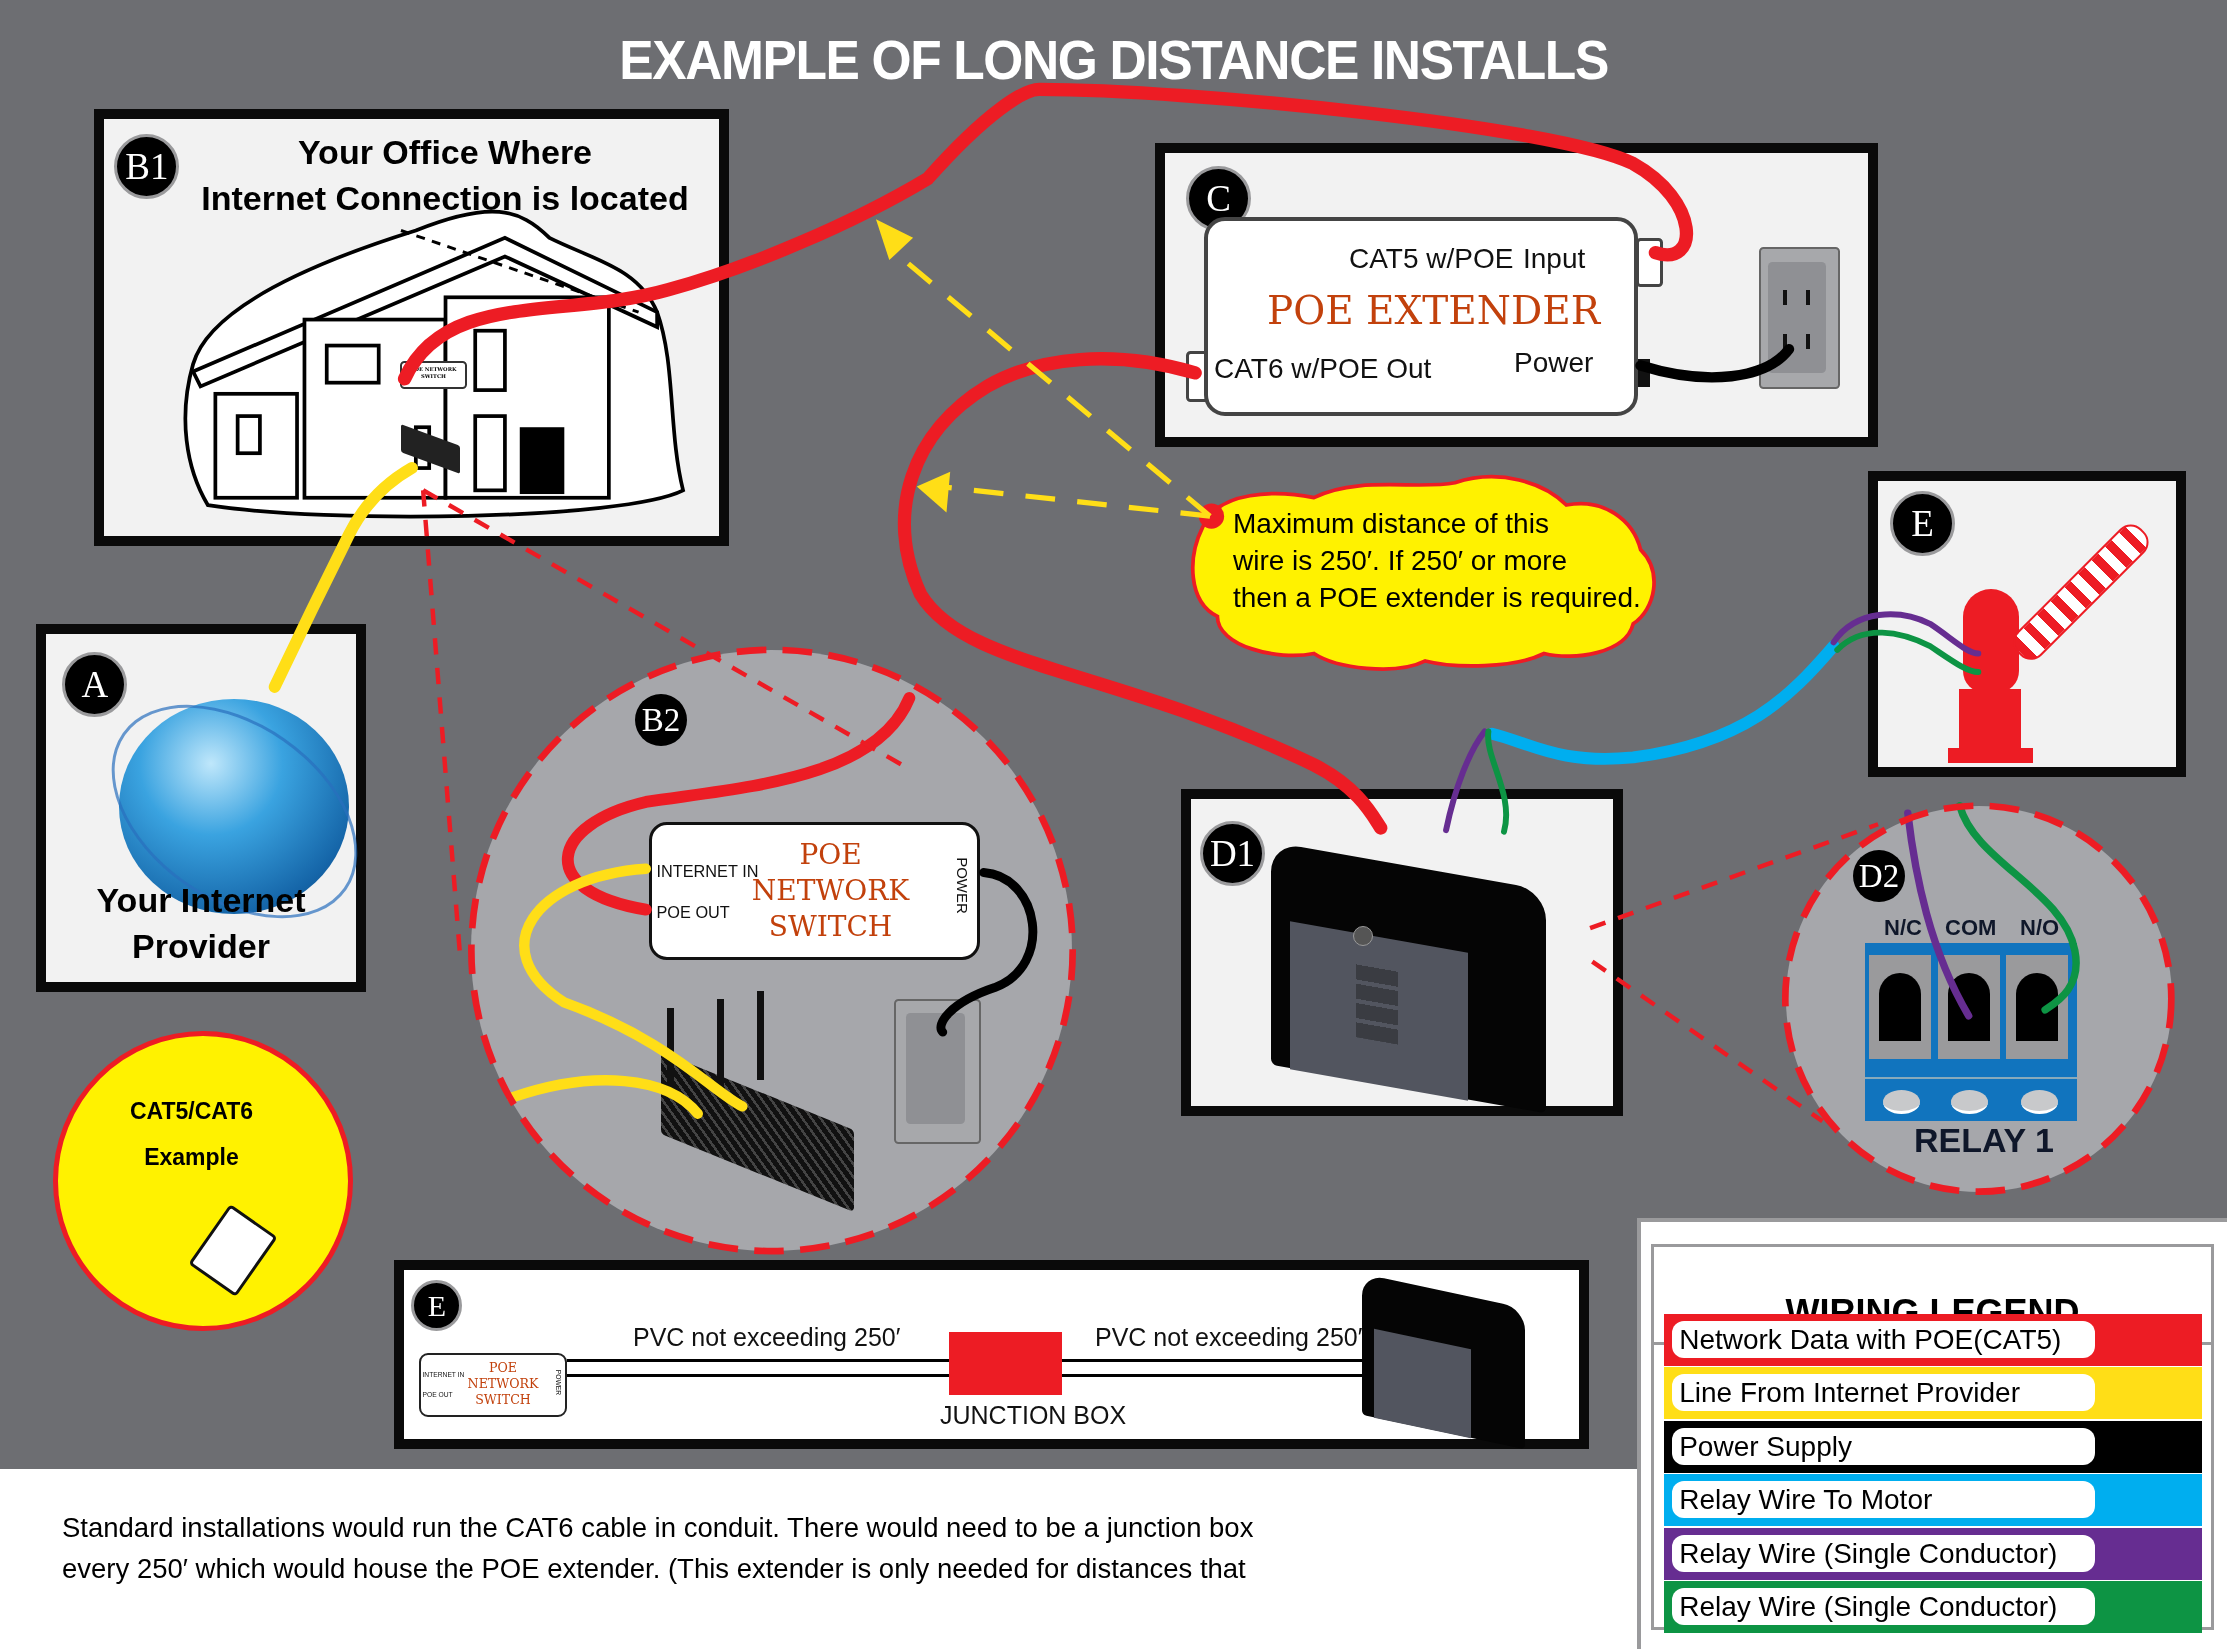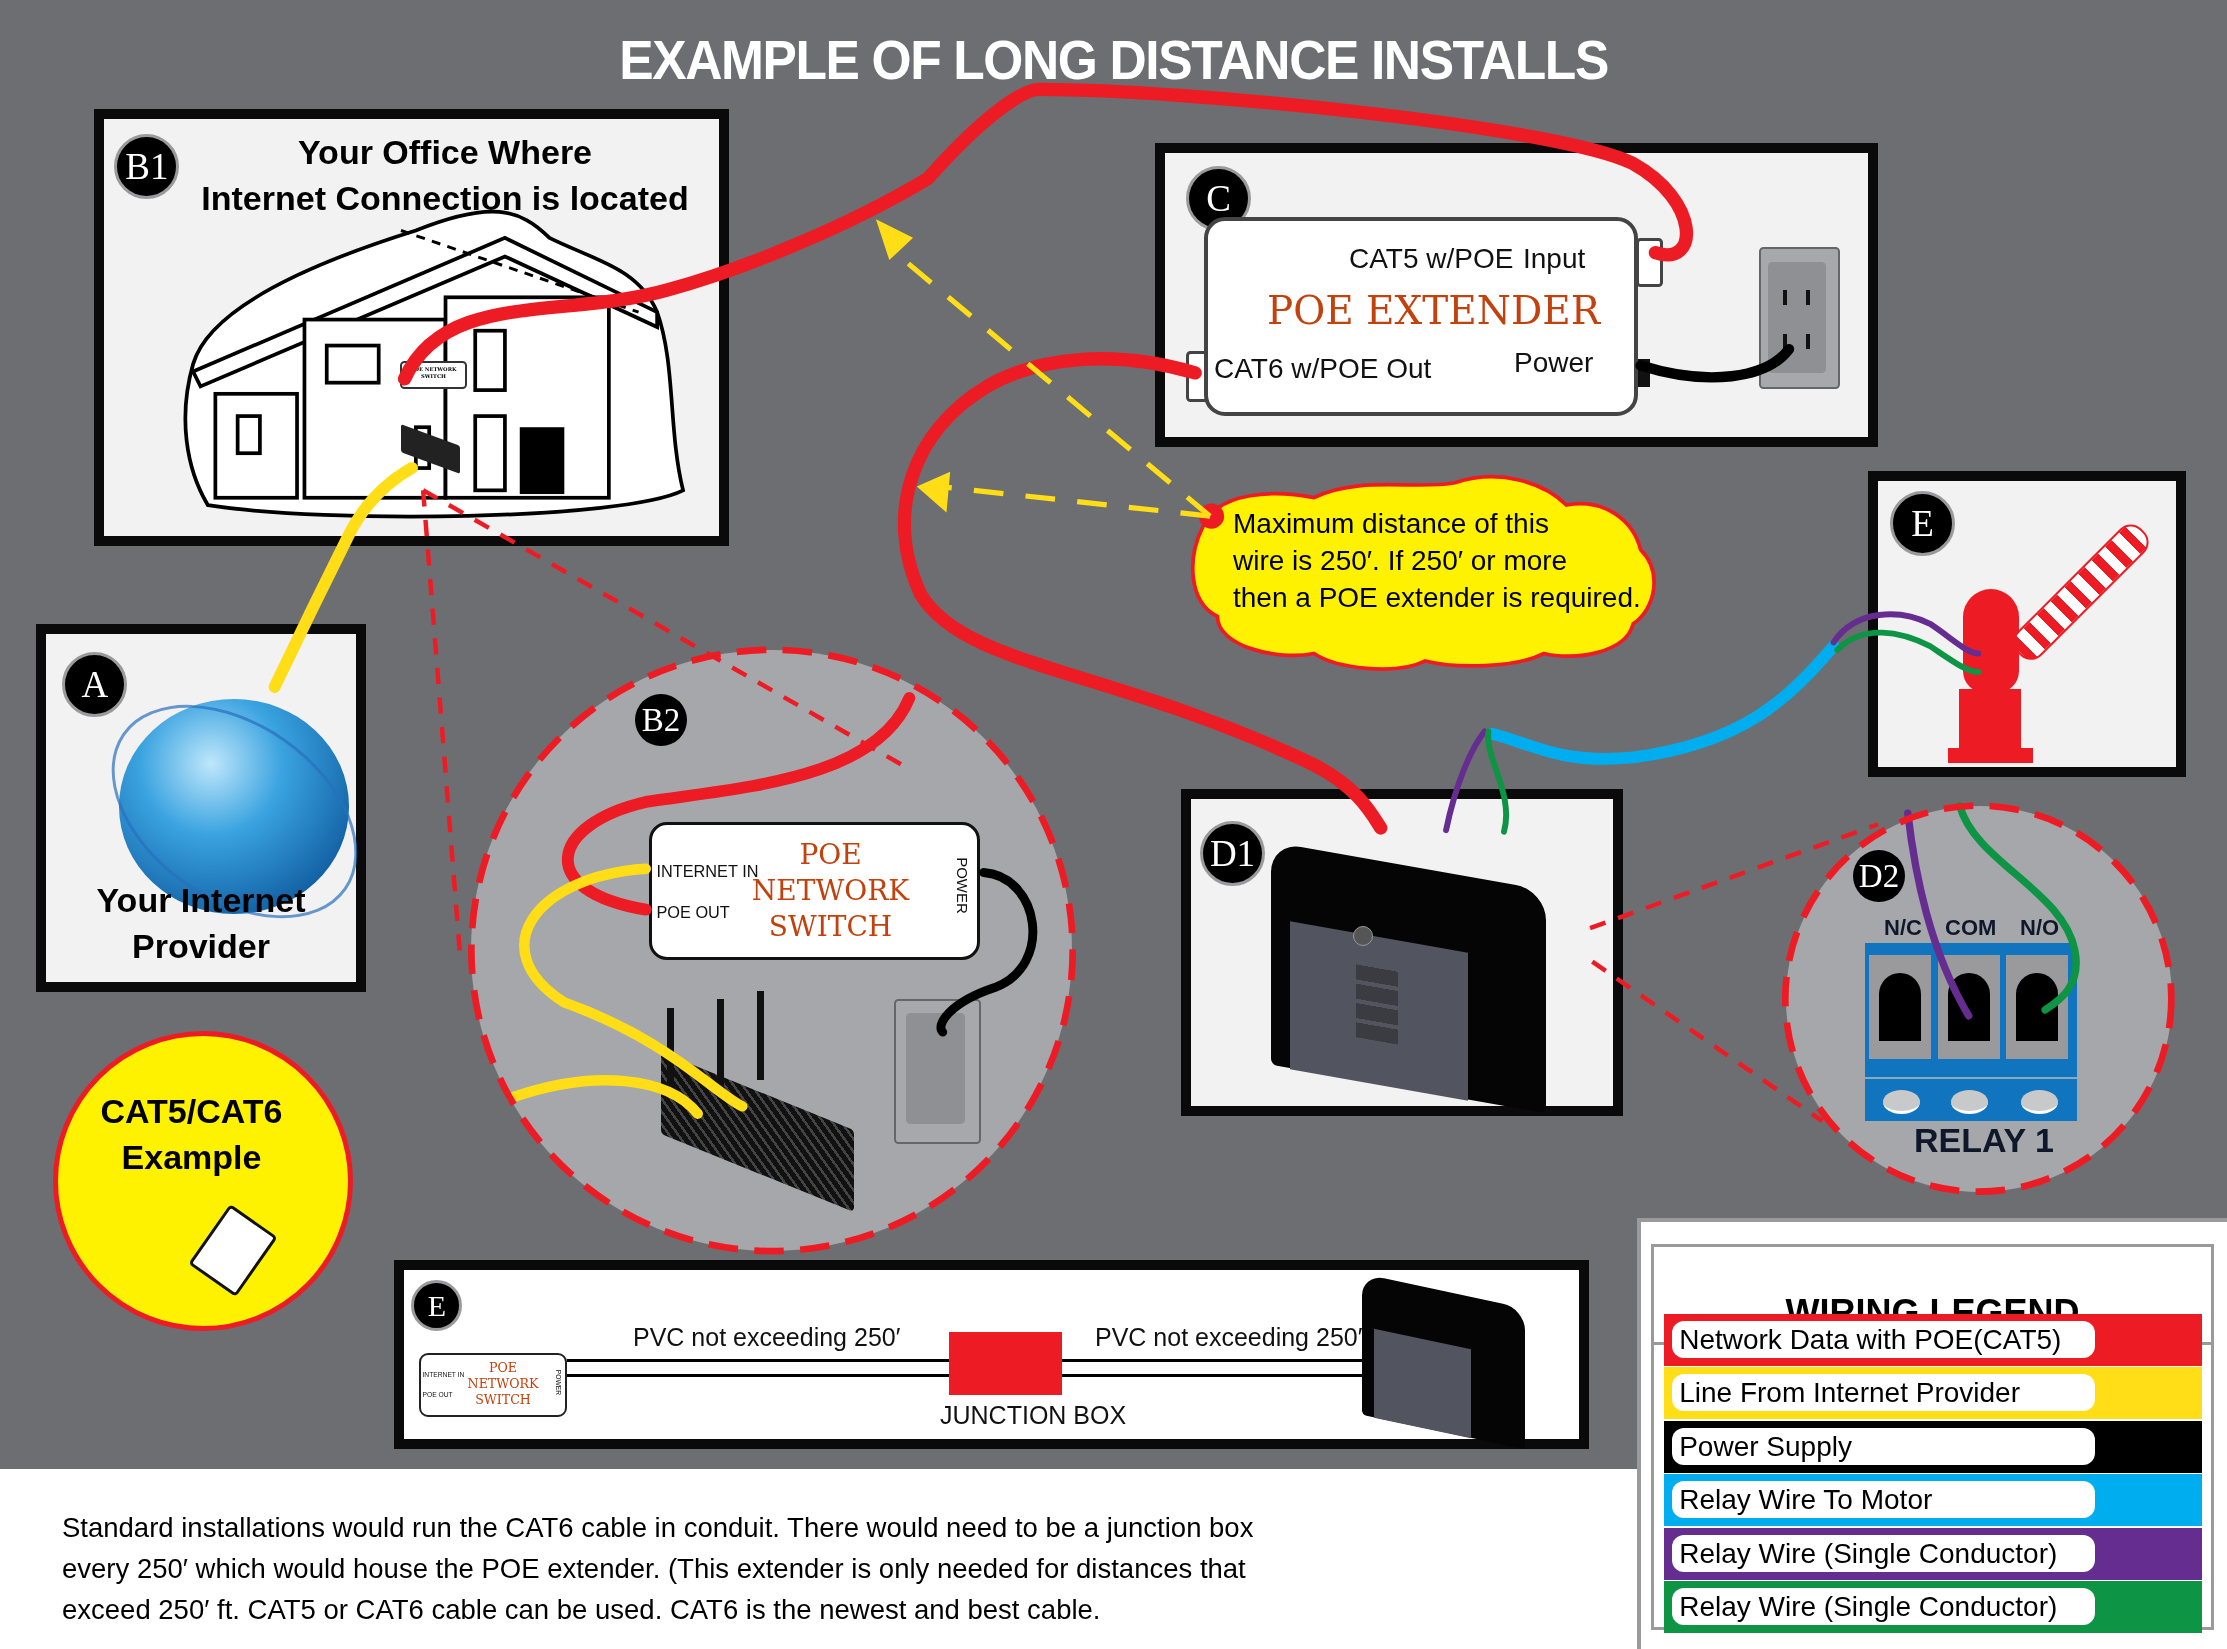--- a/index.html
+++ b/index.html
@@ -153,21 +153,21 @@
 </div>
 <div style="position:absolute;left:661px;top:1091px;width:193px;height:82px;background:repeating-linear-gradient(45deg,#111 0 6px,#444 6px 9px);transform:skewY(22deg);border-radius:4.5px;"></div>
 <div style="position:absolute;left:667px;top:1008px;width:7.4px;height:89px;background:#111;"></div>
 <div style="position:absolute;left:717px;top:999px;width:7.4px;height:89px;background:#111;"></div>
 <div style="position:absolute;left:757px;top:991px;width:7.4px;height:89px;background:#111;"></div>
 <div style="position:absolute;left:894px;top:999px;width:83px;height:141px;background:#a7a8ab;border:2.2px solid #666;border-radius:4.5px;">
   <div style="position:absolute;left:10.4px;top:12px;width:59px;height:111px;background:#8f9094;border-radius:4.5px;"></div>
 </div>
 
 <div style="position:absolute;left:53px;top:1031px;width:300px;height:300px;border-radius:50%;background:#fff200;border:5.2px solid #ed1c24;box-sizing:border-box;">
-  <div style="position:absolute;left:0;width:267px;top:52px;text-align:center;font-weight:bold;font-size:34px;line-height:46px;">
+  <div style="position:absolute;left:0;width:267px;top:52px;text-align:center;font-weight:bold;font-size:23px;line-height:46px;">
     <div>CAT5/CAT6</div>
     <div>Example</div>
   </div>
   <div style="position:absolute;left:146px;top:178px;width:52px;height:67px;background:#fff;border:3px solid #111;transform:rotate(35deg);border-radius:4.5px;"></div>
 </div>
 
 <div class="panel" style="left:394px;top:1260px;width:1195px;height:189px;background:#fff;">
   <div class="badge" style="left:7.4px;top:10.4px;width:45px;height:45px;line-height:45px;font-size:30px;">E</div>
   <div class="device" style="left:15px;top:83px;width:148px;height:64px;border-color:#222;border-width:2.2px;border-radius:9px;">
     <div class="poe-title" style="left:41px;top:4.5px;width:82px;text-align:center;font-size:12.6px;line-height:16.3px;">
@@ -240,15 +240,14 @@
       </div>
       <div class="legend-row" style="top: 334px; background: rgb(13, 148, 68);">
         <div class="legend-pill">Relay Wire (Single Conductor)</div>
       </div>
     </div>
 </div>
 
 <div class="footer">
   <div>Standard installations would run the CAT6 cable in conduit. There would need to be a junction box</div>
   <div>every 250′ which would house the POE extender. (This extender is only needed for distances that</div>
-  <div>exceed 250′ ft. CAT5 or CAT6 cable can be used. CAT6 is the newest and best cable.</div>
 </div>
 
 
 </body></html>

